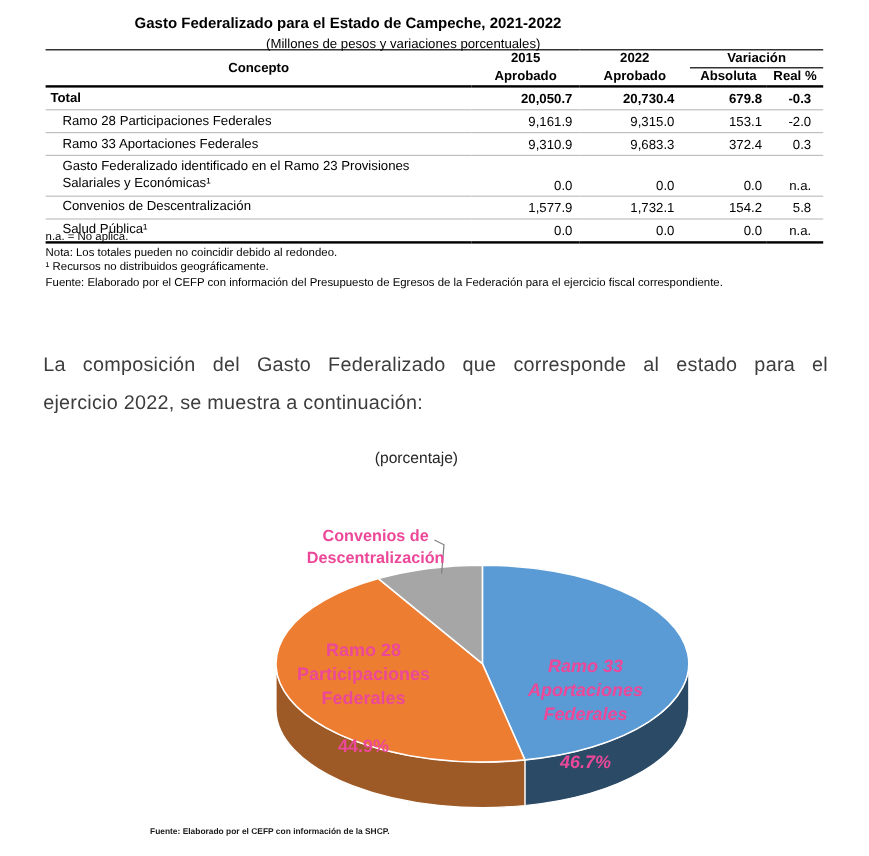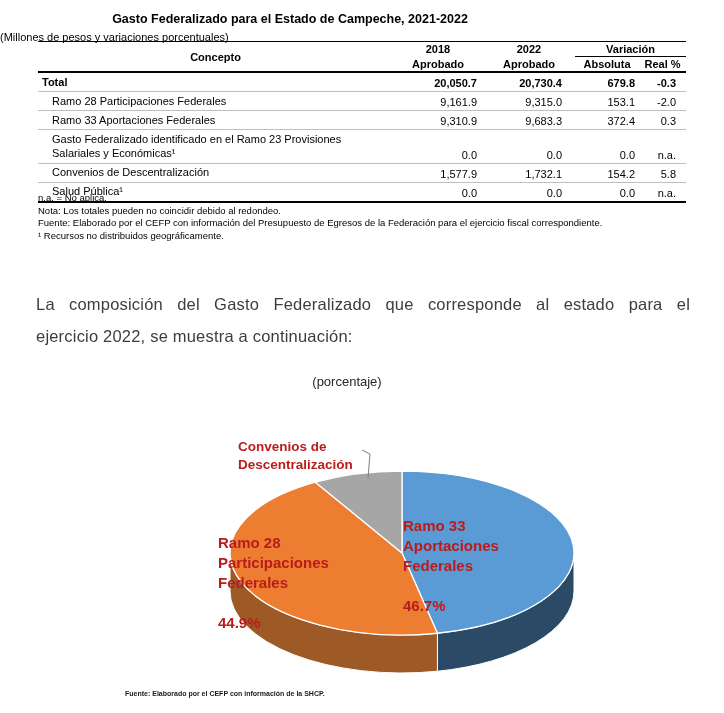--- a/index.html
+++ b/index.html
@@ -6,21 +6,21 @@
   html,body { background:#fff; }
   .page {
     position:relative; width:724px; height:713px; background:#fff;
     font-family:"Liberation Sans", sans-serif; color:#1a1a1a; overflow:hidden;
   }
   .doc-title {
     position:absolute; top:12px; left:0; width:580px; text-align:center;
     font-size:12.5px; font-weight:bold; color:#000;
   }
   .doc-subtitle {
-    position:absolute; top:31px; left:0; width:672px; 
+    position:absolute; top:31px; left:0; width:672px; text-align:center;
     font-size:11px; color:#000;
   }
   table.fed {
     position:absolute; left:38px; top:41px; width:648px;
     border-collapse:collapse; table-layout:fixed;
     border-top:1.5px solid #000; border-bottom:2.5px solid #000;
     font-size:11px; color:#000;
   }
   table.fed col.c-concept { width:355px; }
   table.fed col.c-2021 { width:90px; }
@@ -49,27 +49,27 @@
     font-size:16.5px; line-height:32px; color:#3d3d3d; letter-spacing:0.2px;
   }
   .para .l1 { text-align:justify; text-align-last:justify; }
   .para .l2 { text-align:left; }
   .chart-title {
     position:absolute; top:374px; left:0; width:694px; text-align:center;
     font-size:13px; color:#262626;
   }
   svg.pie { position:absolute; left:0; top:400px; width:724px; height:300px; }
   .pie-label {
-    position:absolute; text-align:left; font-weight:bold; color:#b91c1c;
+    position:absolute; text-align:center; font-weight:bold; color:#ec4899;
     white-space:pre-line;
   }
   .pie-label .pct { font-weight:bold; }
   .lbl-conv { left:238px; top:420px; width:150px; font-size:13.5px; line-height:18px; }
   .lbl-r28  { left:218px; top:513px; width:170px; font-size:15px; line-height:20px; }
-  .lbl-r33  { left:403px; top:496px; width:170px; font-size:15px; line-height:20px; }
+  .lbl-r33  { left:403px; top:526px; width:170px; font-size:15px; line-height:20px;font-style:italic; }
   .chart-source {
     position:absolute; left:125px; top:690px; font-size:7px; font-weight:bold; color:#1a1a1a;
   }
 </style>
 </head>
 <body>
 
 <div class="page">
 
   <div class="doc-title">Gasto Federalizado para el Estado de Campeche, 2021-2022</div>
@@ -79,21 +79,21 @@
     <colgroup>
       <col class="c-concept">
         <col class="c-2021">
         <col class="c-2022">
         <col class="c-abs">
         <col class="c-real">
     </colgroup>
     <thead>
       <tr class="h1">
         <th class="concept-h" rowspan="2">Concepto</th>
-        <th>2018</th>
+        <th>2015</th>
         <th>2022</th>
         <th class="variacion" colspan="2">Variación</th>
       </tr>
       <tr class="h2">
         <th>Aprobado</th>
         <th>Aprobado</th>
         <th>Absoluta</th>
         <th>Real %</th>
       </tr>
     </thead>
@@ -140,22 +140,22 @@
           <td class="num c1">0.0</td>
           <td class="num c2">0.0</td>
           <td class="num c3">n.a.</td>
         </tr>
       </tbody>
   </table>
 
   <div class="notes">
       <div class="note-line">n.a. = No aplica.</div>
       <div class="note-line">Nota: Los totales pueden no coincidir debido al redondeo.</div>
+      <div class="note-line">¹ Recursos no distribuidos geográficamente.</div>
       <div class="note-line">Fuente: Elaborado por el CEFP con información del Presupuesto de Egresos de la Federación para el ejercicio fiscal correspondiente.</div>
-      <div class="note-line">¹ Recursos no distribuidos geográficamente.</div>
     </div>
 
   <div class="para">
     <div class="l1">La composición del Gasto Federalizado que corresponde al estado para el</div>
     <div class="l2">ejercicio 2022, se muestra a continuación:</div>
   </div>
 
   <div class="chart-title">(porcentaje)</div>
 
   <svg class="pie" viewBox="0 400 724 300" xmlns="http://www.w3.org/2000/svg">

